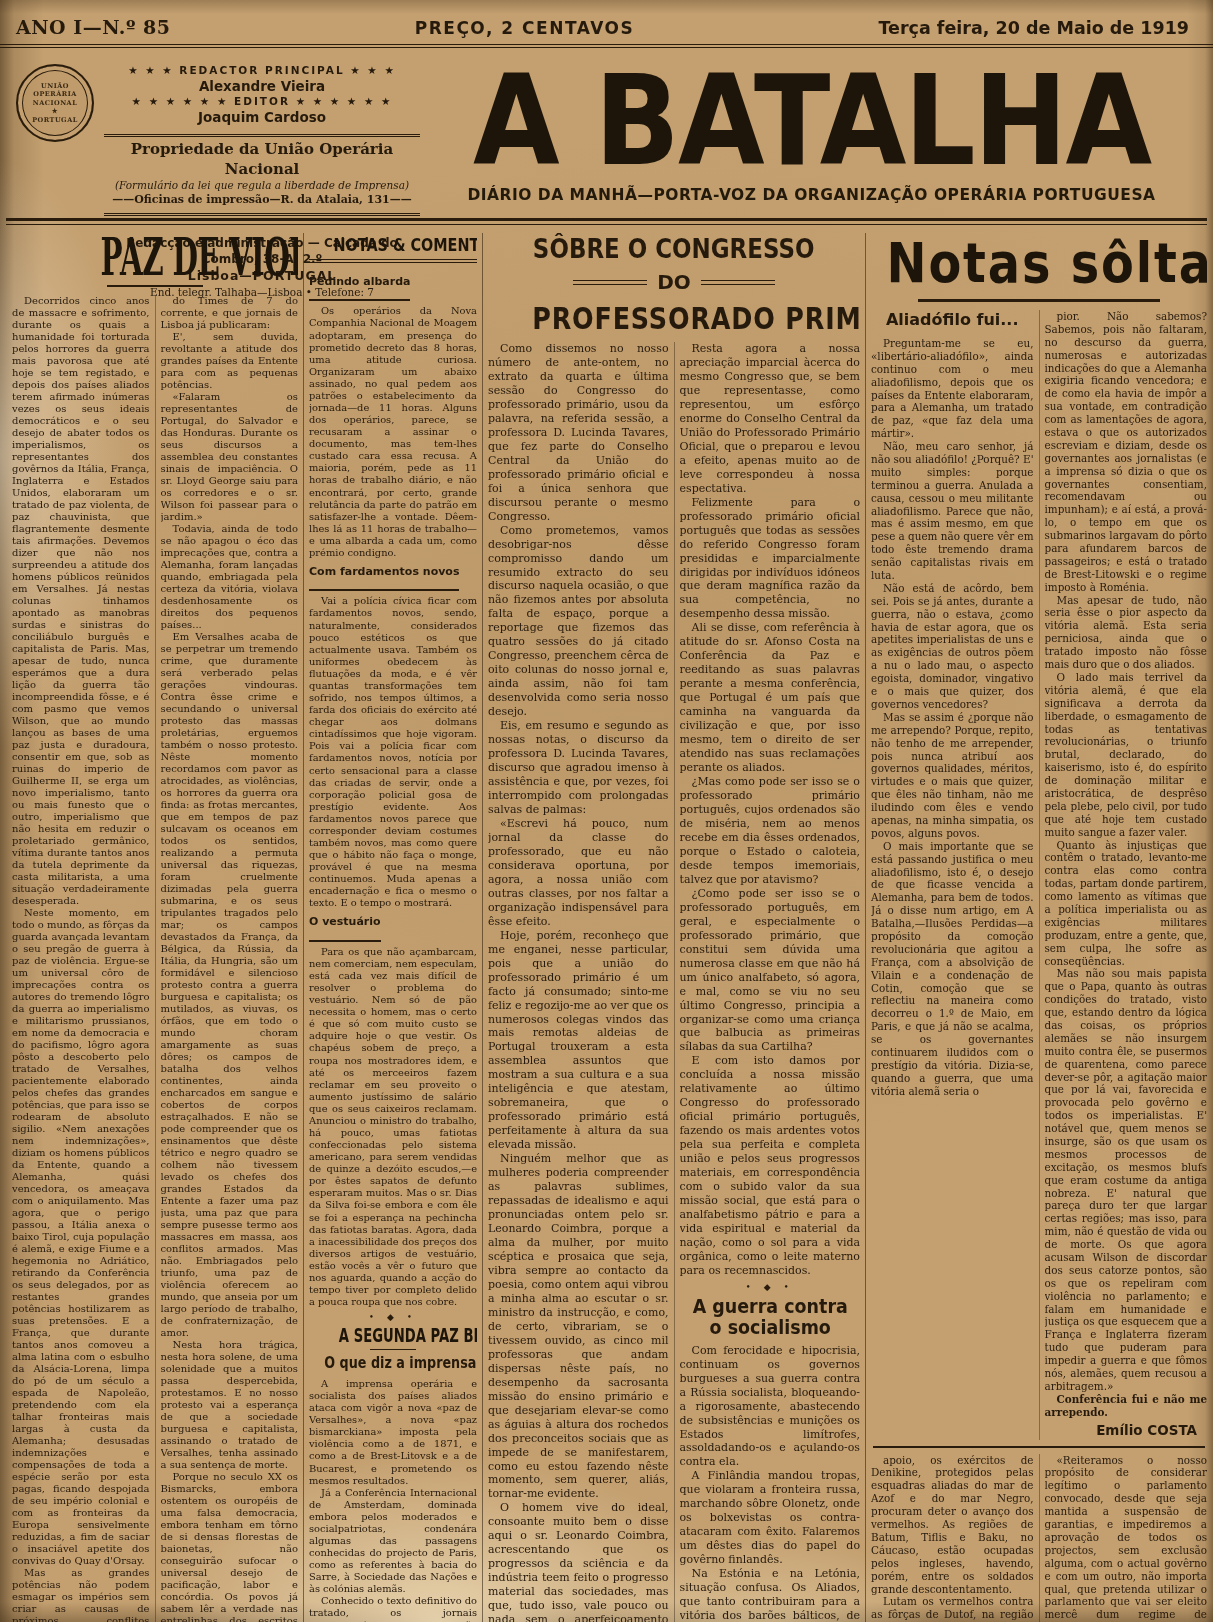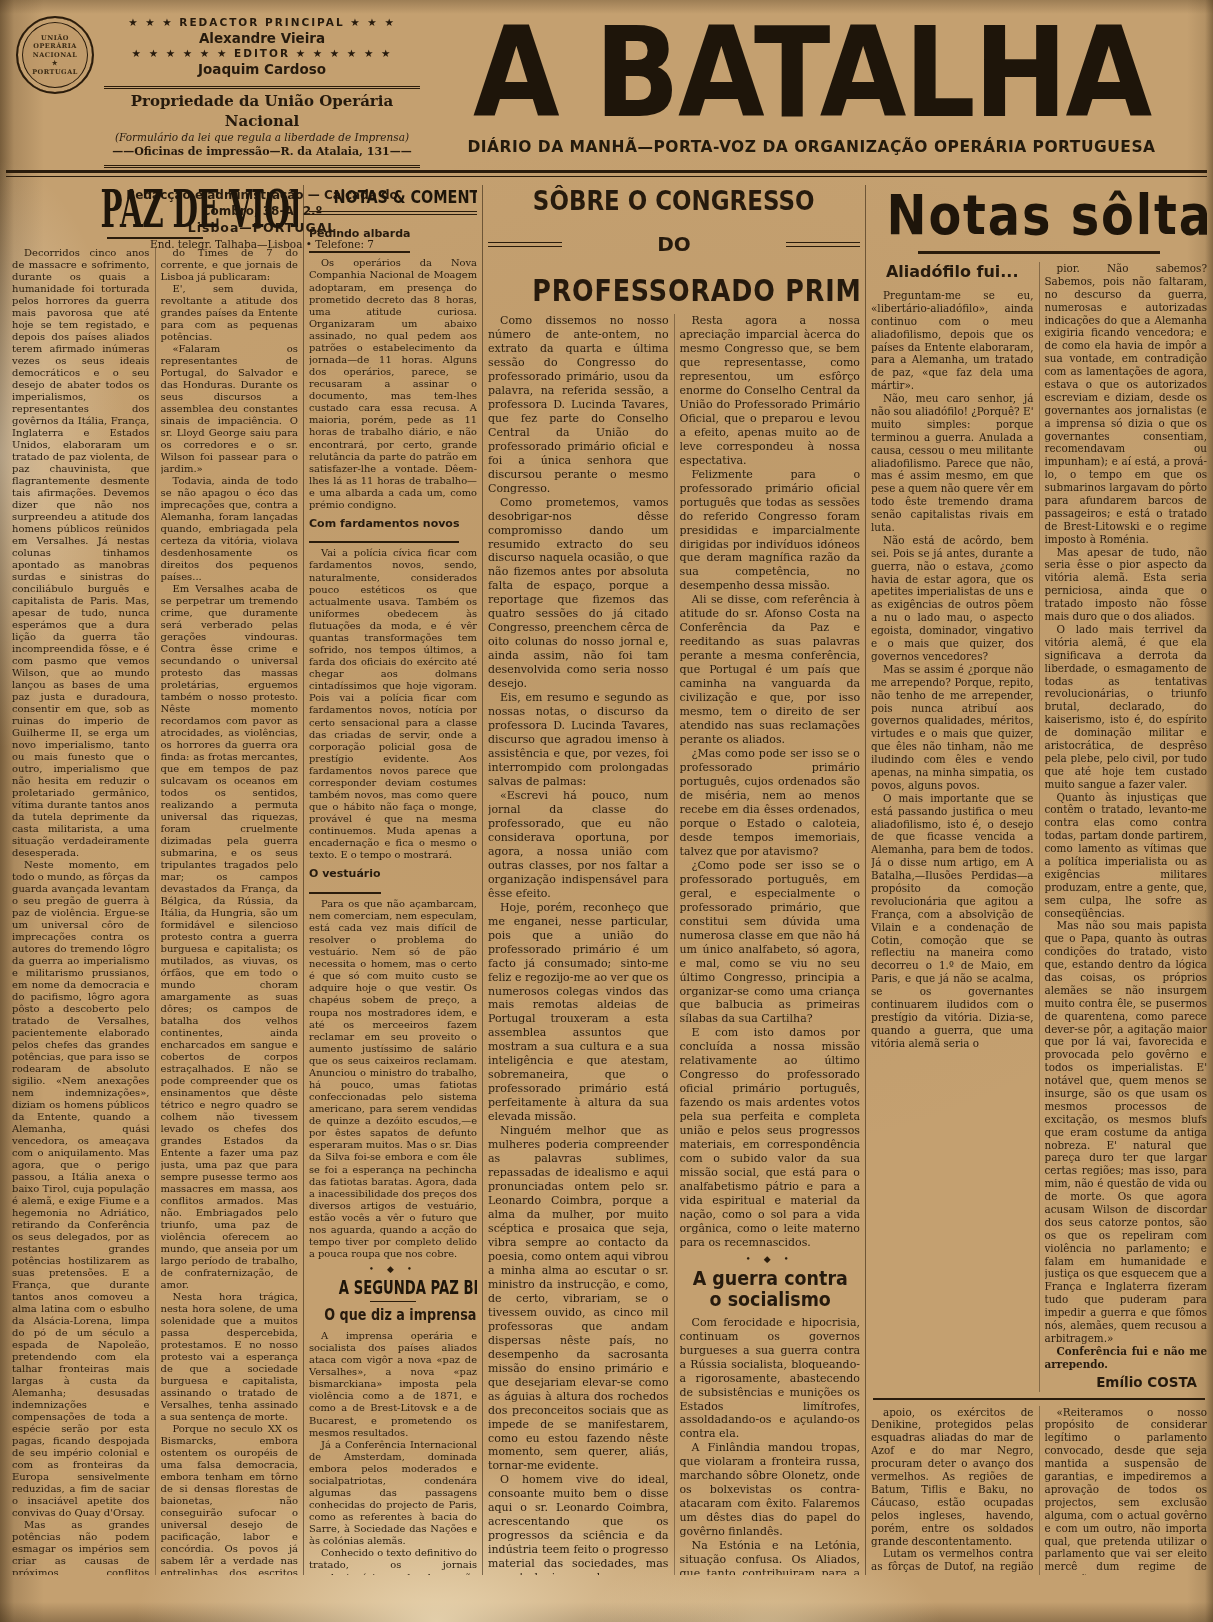--- a/index.html
+++ b/index.html
@@ -69,39 +69,44 @@
   .shortrule{width:46px;border-top:1.5px solid #2a1c0c;margin:3px auto 5px auto}
   .h-nc{text-align:center;border-bottom:4px double #2a1c0c;padding:1px 0 3px 0;margin-bottom:6px;overflow:visible}
   .h-nc .condense{font-family:"DejaVu Sans",sans-serif;font-weight:bold;font-size:18px;transform:scaleX(.8);transform-origin:center;color:#1e150a}
   .h-sub{font-family:"DejaVu Sans",sans-serif;font-weight:bold;font-size:11px;border-bottom:2px solid #2a1c0c;display:inline-block;padding-bottom:11px;margin:6px 0 4px 0}
   .h-bis{text-align:center;margin-top:4px;overflow:visible}
   .h-bis .condense{font-family:"DejaVu Sans",sans-serif;font-weight:bold;font-size:16.5px;transform:scaleX(.8) scaleY(1.15);transform-origin:center;color:#1e150a}
   .h-bis-sub{text-align:center;overflow:visible;margin:4px 0 5px 0}
   .h-bis-sub .condense{font-family:"DejaVu Sans",sans-serif;font-weight:bold;font-size:14.5px;transform:scaleX(.88) scaleY(1.1);transform-origin:center}
   .h-cong{text-align:center;overflow:visible;margin-bottom:2px}
   .h-cong .l1{font-family:"DejaVu Sans",sans-serif;font-weight:bold;font-size:27px;transform:scaleX(.85);transform-origin:center}
-  .do-row{display:flex;align-items:center;justify-content:space-between;gap:10px;margin:16px 0}
+  .do-row{display:flex;align-items:center;justify-content:center;gap:10px;margin:6px 0}
   .do-line{width:74px;height:5px;border-top:1.5px solid #2a1c0c;border-bottom:1.5px solid #2a1c0c}
   .do-word{font-family:"DejaVu Sans",sans-serif;font-weight:bold;font-size:20px}
   .h-cong .l2{font-family:"DejaVu Sans",sans-serif;font-weight:bold;font-size:31px;letter-spacing:1px;transform:scaleX(.82);transform-origin:center;margin-bottom:4px}
   .h-gsoc{text-align:center;font-family:"DejaVu Sans",sans-serif;font-weight:bold;font-size:19px;line-height:1.1;margin:4px 0 6px 0}
   .h-gsoc .condense{transform:scaleX(.92);transform-origin:center;white-space:normal}
   .h-ns{text-align:center;overflow:visible}
   .h-ns .condense{font-family:"DejaVu Sans",sans-serif;font-weight:bold;font-size:52px;letter-spacing:2px;transform:scaleX(.92) scaleY(1.05);transform-origin:center;color:#1e150a}
   .ns-rule{border-top:3px solid #2a1c0c;width:72%;margin:6px auto 8px auto}
   .h-alia{text-align:center;font-weight:bold;font-size:16px;margin-bottom:8px;font-family:"DejaVu Sans",sans-serif}
   .sig{text-align:right;font-weight:bold;font-size:13.5px;padding:3px 10px 2px 0;font-family:"DejaVu Sans",sans-serif}
   .hsep{border-top:2.5px solid #2a1c0c;margin:6px 2px}
   .closing{font-size:10.4px;line-height:1.24;text-indent:12px;text-align:justify;font-weight:bold}
 </style>
 </head>
 <body>
 
 <div class="page">
 
+  <div class="topbar">
+    <span class="issue">ANO I—N.º 85</span>
+    <span class="price">PREÇO, 2 CENTAVOS</span>
+    <span class="date">Terça feira, 20 de Maio de 1919</span>
+  </div>
 
   <div class="masthead">
     <div class="mast-left">
       <div class="seal">UNIÃO OPERÁRIA NACIONAL ★ PORTUGAL</div>
       <div class="mast-info">
         <div class="mi-label">★ ★ ★  REDACTOR PRINCIPAL  ★ ★ ★</div>
         <div class="mi-name">Alexandre Vieira</div>
         <div class="mi-label">★ ★ ★ ★ ★ ★   EDITOR   ★ ★ ★ ★ ★ ★</div>
         <div class="mi-name">Joaquim Cardoso</div>
         <div class="mi-prop">Propriedade da União Operária Nacional</div>

